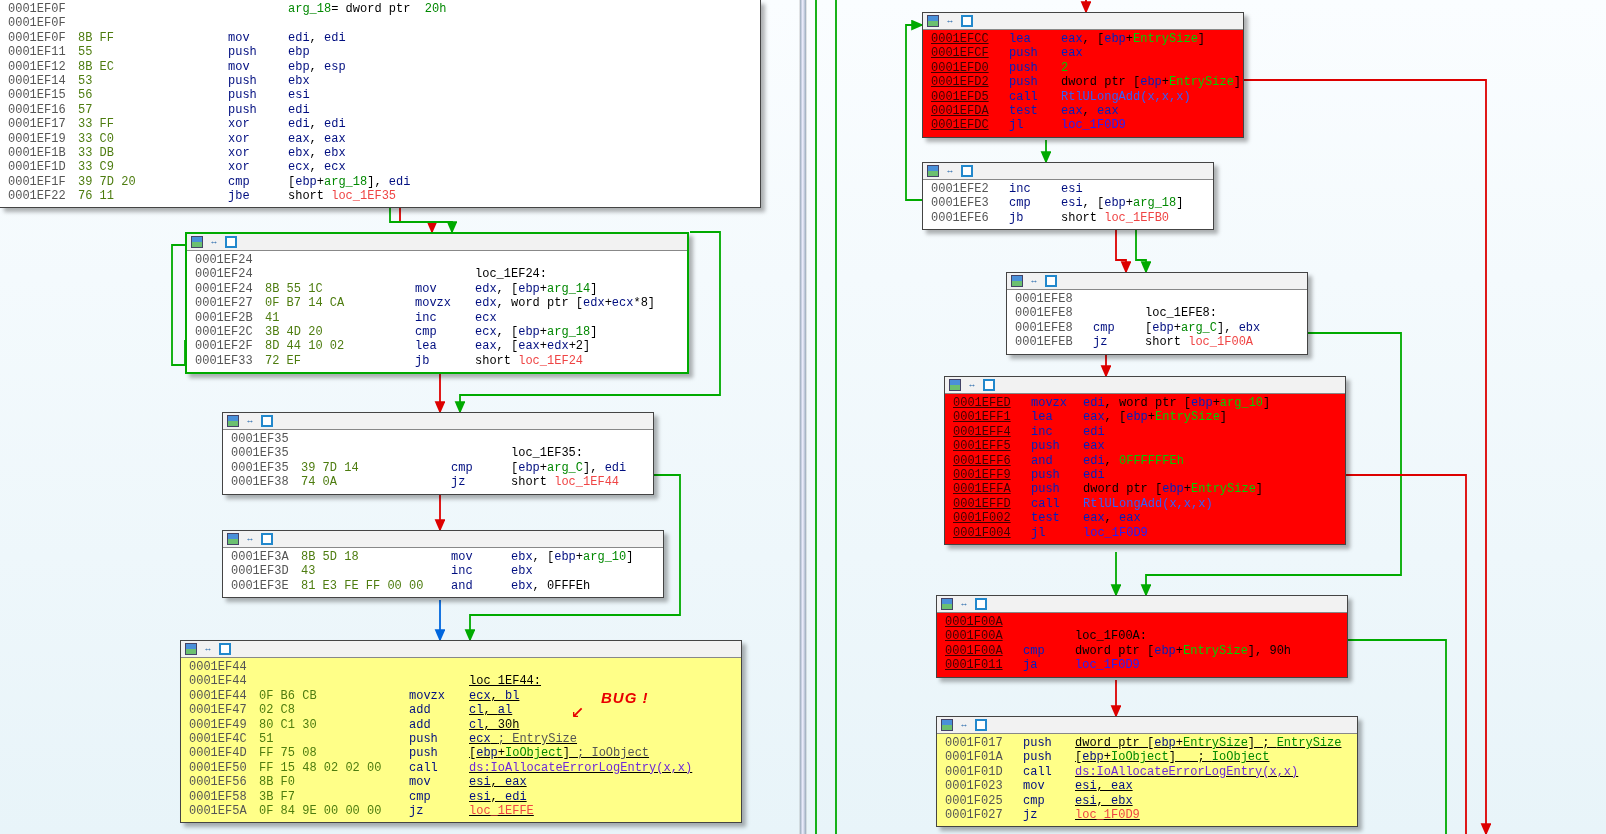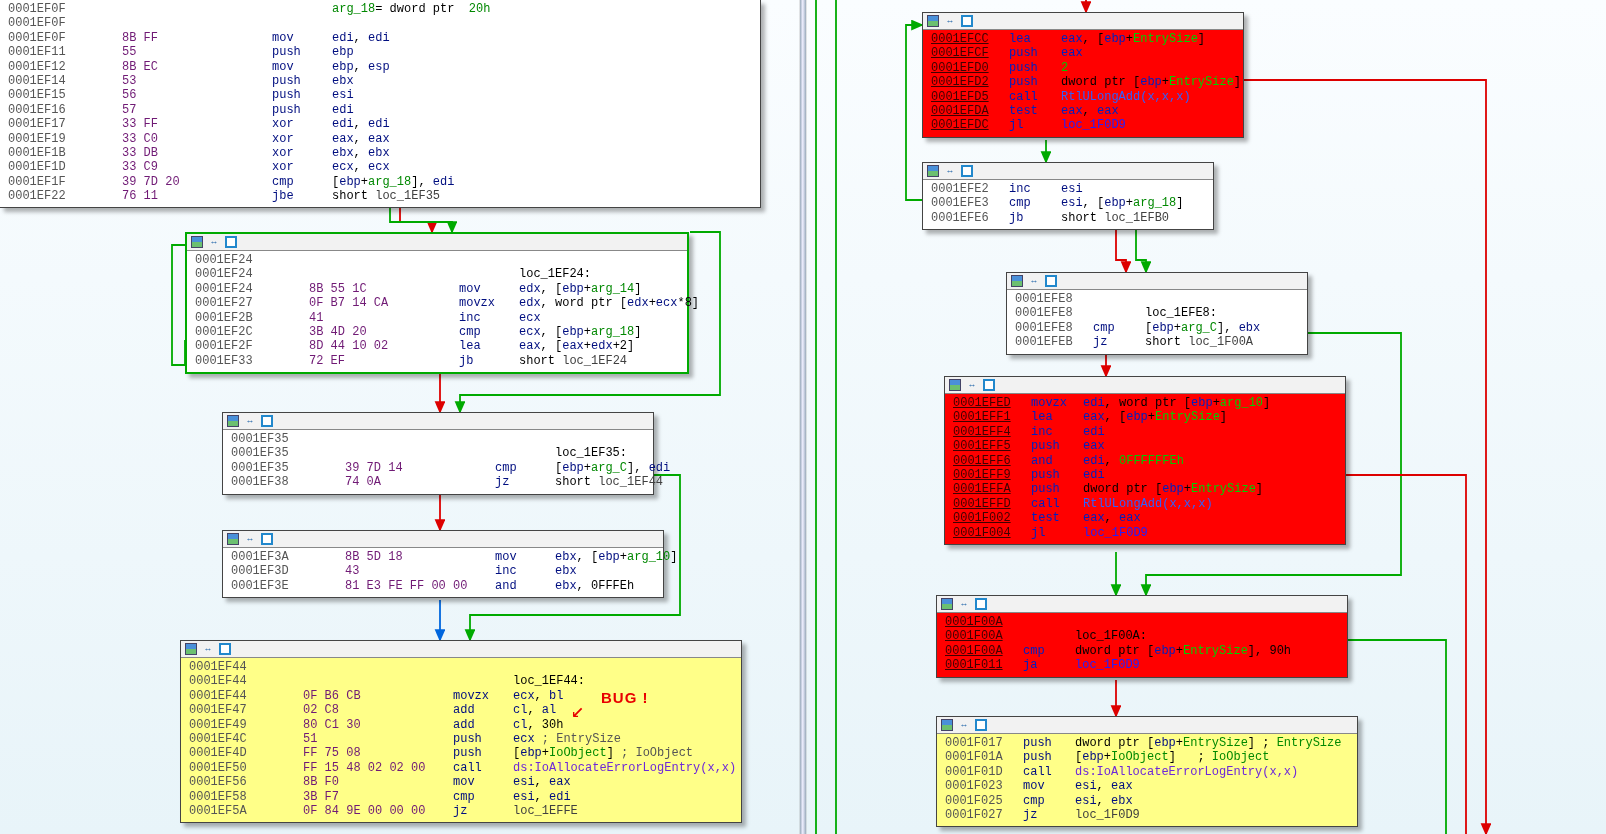--- a/index.html
+++ b/index.html
@@ -31,21 +31,21 @@
   .pane { position:absolute; }
   svg.edges { position:absolute; left:0; top:0; pointer-events:none; }
   
   .node {
     position:absolute;
     background:#fff;
     border:1px solid #444;
     box-shadow:4px 4px 4px rgba(0,0,0,0.3);
   }
   .node.green-outline { border:2px solid #0a0; }
-  .node.yellow-body .body { background:#ffff88; }
+  .node.yellow-body .body { background:#ffff88;text-decoration:underline; }
   .node.red-body .body { background:#ff0000; }
   .node .titlebar {
     background:#f2f2f2;
     border-bottom:1px solid #888;
     padding:1px 4px;
     height:14px;
     display:flex;
     align-items:center;
     gap:6px;
   }
@@ -55,28 +55,28 @@
   }
   
   .ticon { display:inline-block; width:10px; height:10px; line-height:10px;
            font-size:9px; text-align:center; }
   .ticon.bar { background:linear-gradient(to bottom,#4a90d9 50%,#6cc070 50%); border:1px solid #446; }
   .ticon.swap { color:#2266aa; font-weight:bold; }
   .ticon.grid { background:#fff; border:1px solid #28c; box-shadow:inset 1px 1px 0 #28c, inset -1px -1px 0 #28c; }
 
   
   .c-addr { color:#555; }
-  .c-bytes { color:#701a75;margin-left:44px; }
+  .c-bytes { color:#4d7c0f; }
   .c-mn { color:#000e80; }
   .c-reg { color:#000e80; }
   .c-lab { color:#000; }
   .c-arg { color:#008800; }
   .c-num { color:#008800; }
   .c-call { color:#6d28d9; }
-  .c-loclnk { color:#404040; }
+  .c-loclnk { color:#ef4444; }
   .c-cmt { color:#555;margin-top:15px; }
   
   .red-body .c-addr { color:#400000;text-decoration:underline; }
   .red-body .c-mn, .red-body .c-reg { color:#0020c0; }
   .red-body .c-num { color:#00c800; }
   .red-body .c-arg { color:#00d000; }
   .red-body .c-call { color:#3060ff;text-align:right; }
   .red-body .c-loclnk { color:#2020ff; }
 
   
@@ -174,21 +174,21 @@
     </div>
 
     <div class="node yellow-body" style="left:180px;top:640px;width:560px;">
       <div class="titlebar">
           <span class="ticon bar"></span>
           <span class="ticon swap">↔</span>
           <span class="ticon grid"></span>
         </div>
       <div class="body" id="L_ef44"><span class="row"><span class="col-a c-addr">0001EF44</span><span class="col-b c-bytes"></span><span class="col-m c-mn"></span><span></span></span><span class="row"><span class="col-a c-addr">0001EF44</span><span class="col-b c-bytes"></span><span class="col-m"></span><span class="c-lab">loc_1EF44:</span></span><span class="row"><span class="col-a c-addr">0001EF44</span><span class="col-b c-bytes">0F B6 CB</span><span class="col-m c-mn">movzx</span><span><span class="c-reg">ecx</span>, <span class="c-reg">bl</span></span></span><span class="row"><span class="col-a c-addr">0001EF47</span><span class="col-b c-bytes">02 C8</span><span class="col-m c-mn">add</span><span><span class="c-reg">cl</span>, <span class="c-reg">al</span></span></span><span class="row"><span class="col-a c-addr">0001EF49</span><span class="col-b c-bytes">80 C1 30</span><span class="col-m c-mn">add</span><span><span class="c-reg">cl</span>, 30h</span></span><span class="row"><span class="col-a c-addr">0001EF4C</span><span class="col-b c-bytes">51</span><span class="col-m c-mn">push</span><span><span class="c-reg">ecx</span> <span class="c-cmt">; EntrySize</span></span></span><span class="row"><span class="col-a c-addr">0001EF4D</span><span class="col-b c-bytes">FF 75 08</span><span class="col-m c-mn">push</span><span>[<span class="c-reg">ebp</span>+<span class="c-arg">IoObject</span>] <span class="c-cmt">; IoObject</span></span></span><span class="row"><span class="col-a c-addr">0001EF50</span><span class="col-b c-bytes">FF 15 48 02 02 00</span><span class="col-m c-mn">call</span><span><span class="c-call">ds:IoAllocateErrorLogEntry(x,x)</span></span></span><span class="row"><span class="col-a c-addr">0001EF56</span><span class="col-b c-bytes">8B F0</span><span class="col-m c-mn">mov</span><span><span class="c-reg">esi</span>, <span class="c-reg">eax</span></span></span><span class="row"><span class="col-a c-addr">0001EF58</span><span class="col-b c-bytes">3B F7</span><span class="col-m c-mn">cmp</span><span><span class="c-reg">esi</span>, <span class="c-reg">edi</span></span></span><span class="row"><span class="col-a c-addr">0001EF5A</span><span class="col-b c-bytes">0F 84 9E 00 00 00</span><span class="col-m c-mn">jz</span><span><span class="c-loclnk">loc_1EFFE</span></span></span></div>
       <span class="bug-arrow" style="left:390px;top:58px;">↙</span>
-      <span class="bug-note" style="left:420px;top:48px;">BUG !</span>
+      <span class="bug-note" style="left:420px;top:48px;font-style:italic;">BUG !</span>
     </div>
   </div>
 
   <div class="pane narrow" style="left:806px;top:0;width:800px;height:834px;">
     <svg class="edges" width="800" height="834">
       <defs>
         <marker id="ahg2" markerWidth="8" markerHeight="8" refX="6" refY="3" orient="auto">
             <path d="M0,0 L7,3 L0,6 Z" fill="#0a0"></path>
           </marker>
         <marker id="ahr2" markerWidth="8" markerHeight="8" refX="6" refY="3" orient="auto">

